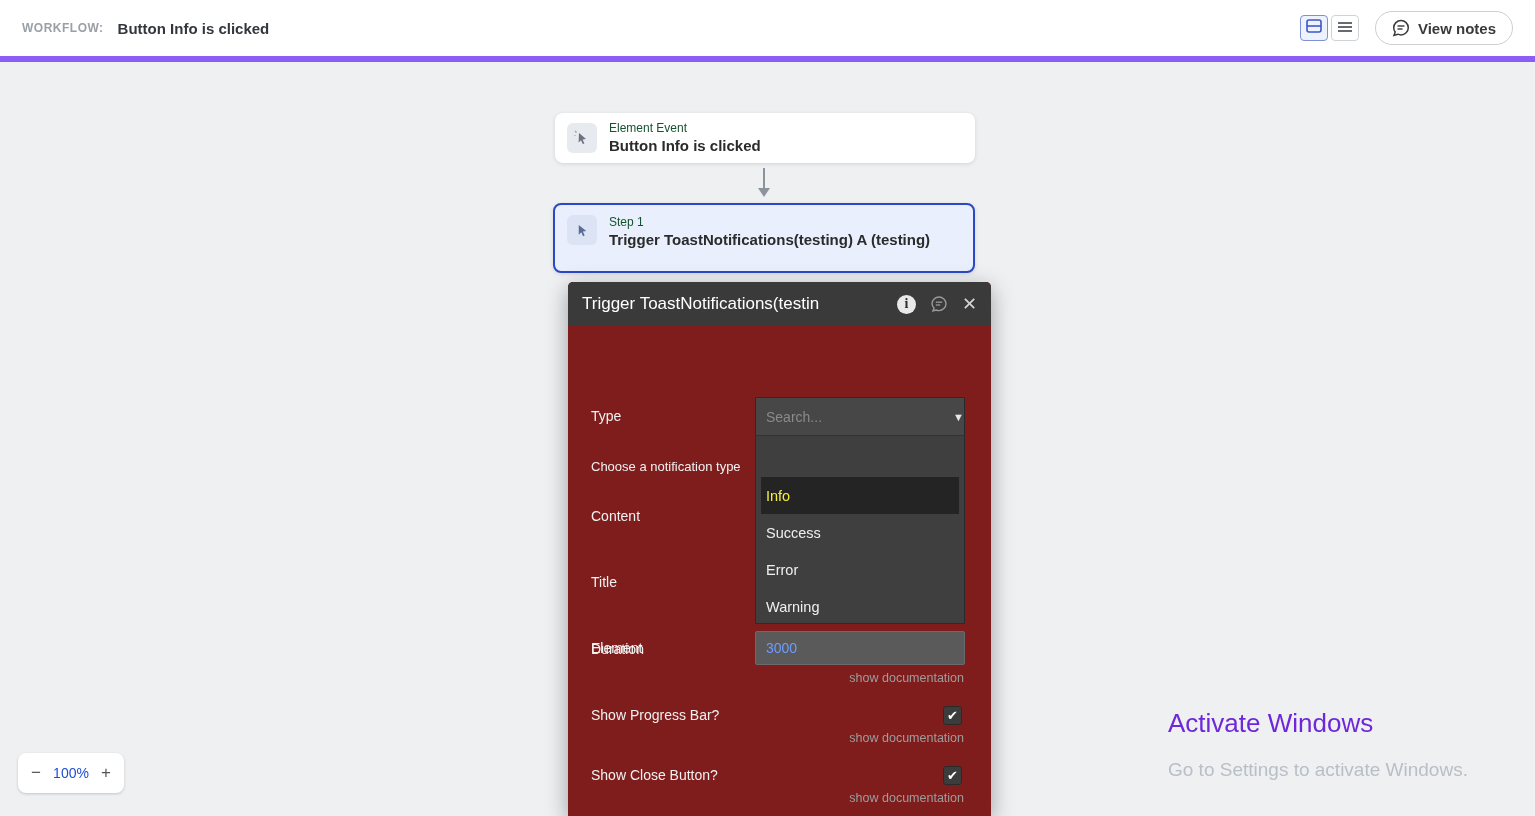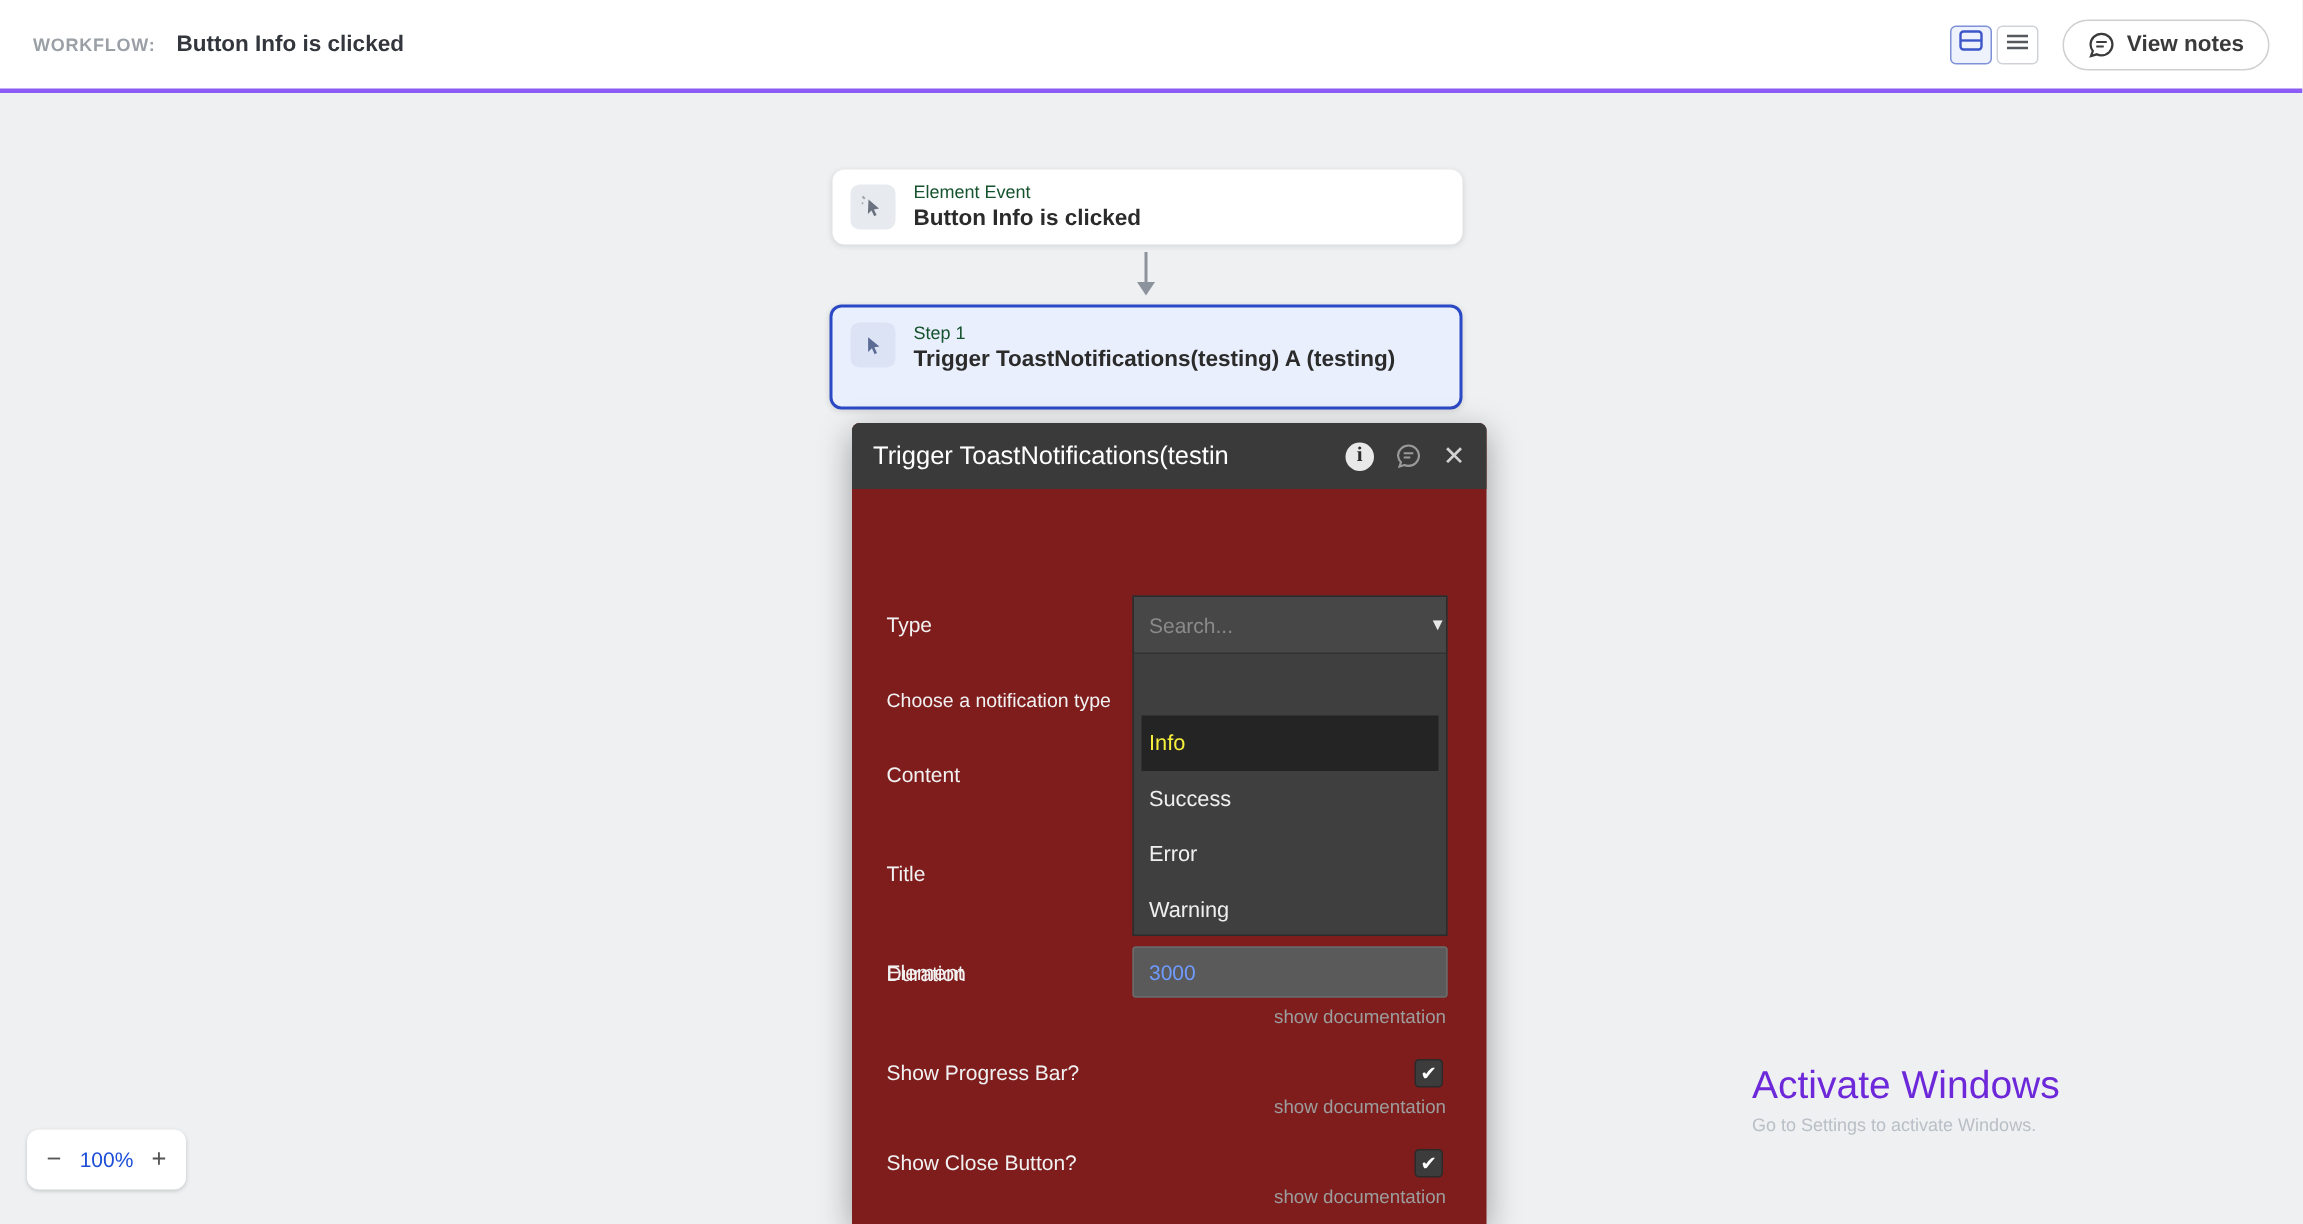--- a/index.html
+++ b/index.html
@@ -7,21 +7,21 @@
   body {
     position:relative;
     background:#eef0f2;
     font-family:"Liberation Sans","DejaVu Sans",sans-serif;
     color:#333;
   }
 
   
   .topbar {
     position:absolute; top:0; left:0; right:0; height:62px;
-    background:#ffffff; border-bottom:3px solid #8b5cf6;
+    background:#ffffff; border-bottom:6px solid #8b5cf6;
     display:flex; align-items:center; padding:0 22px; z-index:20;
   }
   .wf-label { font-size:12px; letter-spacing:.5px; color:#9aa0a6; font-weight:bold; margin-right:14px; }
   .wf-title { font-size:15px; color:#33373d; font-weight:bold; }
   .topbar-right { margin-left:auto; display:flex; align-items:center; gap:16px; }
   .toggle-group { display:flex; gap:3px; }
   .toggle-btn {
     width:28px; height:26px; border:1px solid #cfd3d8; border-radius:4px;
     background:#fff; display:flex; align-items:center; justify-content:center; cursor:pointer;
   }
@@ -125,21 +125,21 @@
     position:absolute; left:18px; top:753px; width:106px; height:40px;
     background:#fff; border-radius:8px; box-shadow:0 1px 3px rgba(0,0,0,.18);
     display:flex; align-items:center; justify-content:space-between; padding:0 13px; z-index:5;
   }
   .zoom-btn { font-size:17px; color:#555; cursor:pointer; background:none; border:none; font-family:inherit; }
   .zoom-level { font-size:14px; color:#1d4ed8; }
 
   
   .watermark { position:absolute; left:1168px; top:708px; z-index:1; }
   .wm-title { font-size:26px; color:#6d28d9; font-weight:normal; }
-  .wm-sub { font-size:12px; color:#b9bfc6; margin-top:4px; }
+  .wm-sub { font-size:19px; color:#b9bfc6; margin-top:20px; }
 </style>
 </head>
 <body>
 
 <div class="topbar">
   <span class="wf-label">WORKFLOW:</span>
   <span class="wf-title">Button Info is clicked</span>
   <div class="topbar-right">
     <div class="toggle-group">
       <div class="toggle-btn active">

